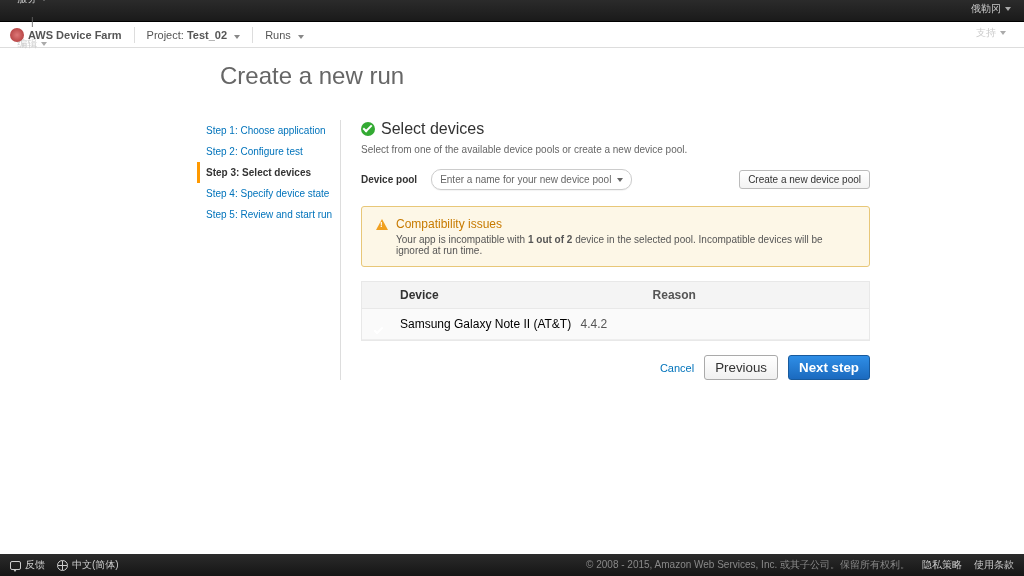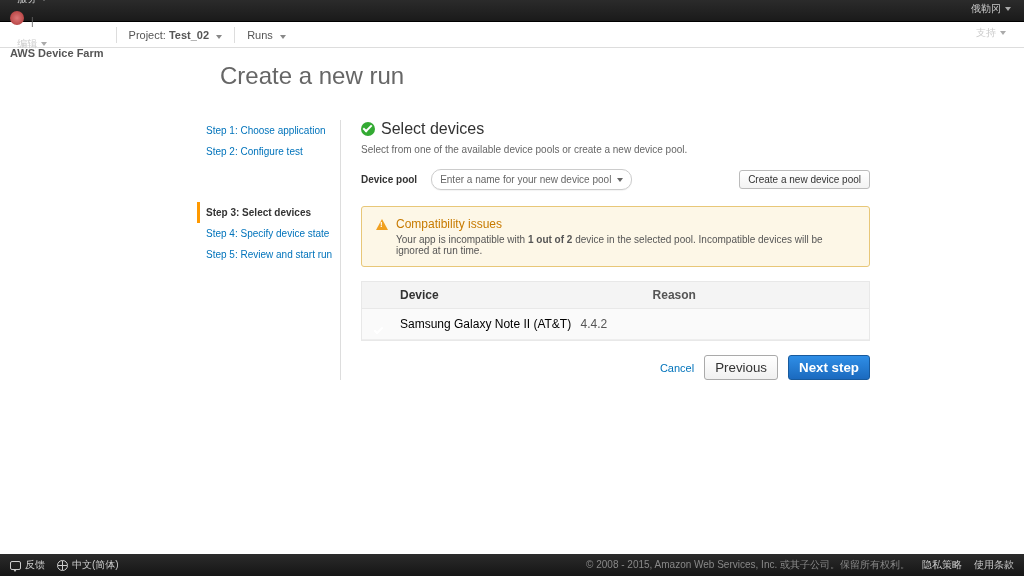--- a/index.html
+++ b/index.html
@@ -7,33 +7,33 @@
 
 
 .topbar { background: linear-gradient(#2b2b2b,#1a1a1a); height: 22px; display: flex; align-items: center; color: #ccc; font-size: 10px; padding: 0 8px; justify-content: space-between; border-bottom: 1px solid #000; }
 .topbar .left, .topbar .right { display: flex; align-items: center; gap: 10px; flex-direction: column; }
 .topbar .item { display: flex; align-items: center; gap: 4px; cursor: pointer; }
 .topbar .cube { width: 12px; height: 12px; background: #f90; display: inline-block; }
 .caret { width: 0; height: 0; border-left: 3px solid transparent; border-right: 3px solid transparent; border-top: 4px solid #aaa; display: inline-block; }
 
 
 .navbar { height: 26px; background: #fff; border-bottom: 1px solid #ddd; display: flex; align-items: center; font-size: 11px; padding: 0 10px; gap: 12px; }
-.navbar .logo { display: flex; gap: 22px; font-weight: bold; color: #555; flex-direction: column; }
+.navbar .logo { display: flex; align-items: center; gap: 4px; font-weight: bold; color: #555; }
 .navbar .logo .icon { width: 14px; height: 14px; background: radial-gradient(circle,#d77,#a33); border-radius: 50%; }
 .navbar .proj { color: #555; }
 .navbar .proj b { font-weight: bold; }
 .navbar .runs { color: #555; }
 .navbar .divider { width: 1px; height: 16px; background: #ddd; }
 
 .container { display: flex; padding: 16px 12px 0 200px; }
 .page-title { font-size: 24px; color: #666; font-weight: 300; margin: 14px 0 14px 220px; }
 
 .sidebar { width: 140px; font-size: 10px; }
 .sidebar .step { padding: 5px 0 5px 6px; color: #0073bb; cursor: pointer; }
-.sidebar .step.active { color: #333; font-weight: bold; border-left: 3px solid #f90; padding-left: 6px; margin-left: -3px; margin-top: 40px; }
+.sidebar .step.active { color: #333; font-weight: bold; border-left: 3px solid #f90; padding-left: 6px; margin-left: -3px; }
 
 .main { flex: 1; padding: 0 10px 0 20px; border-left: 1px solid #ddd; max-width: 540px; }
 .section-title { font-size: 16px; color: #333; display: flex; align-items: center; gap: 6px; margin-bottom: 6px; }
 .check-circle { width: 14px; height: 14px; border-radius: 50%; background: #3a3; position: relative; }
 .check-circle::after { content: ""; position: absolute; left: 4px; top: 1px; width: 3px; height: 7px; border: solid #fff; border-width: 0 2px 2px 0; transform: rotate(45deg); }
 .subtitle { font-size: 10px; color: #666; margin-bottom: 14px; }
 
 .pool-row { display: flex; align-items: center; gap: 14px; margin-bottom: 16px; }
 .pool-row .label { font-size: 10px; font-weight: bold; color: #333; }
 .pool-select { background: #fff; border: 1px solid #ccc; border-radius: 10px; padding: 4px 8px; font-size: 10px; color: #666; display: flex; align-items: center; gap: 6px; cursor: pointer; box-shadow: 0 1px 1px rgba(0,0,0,.05); }

